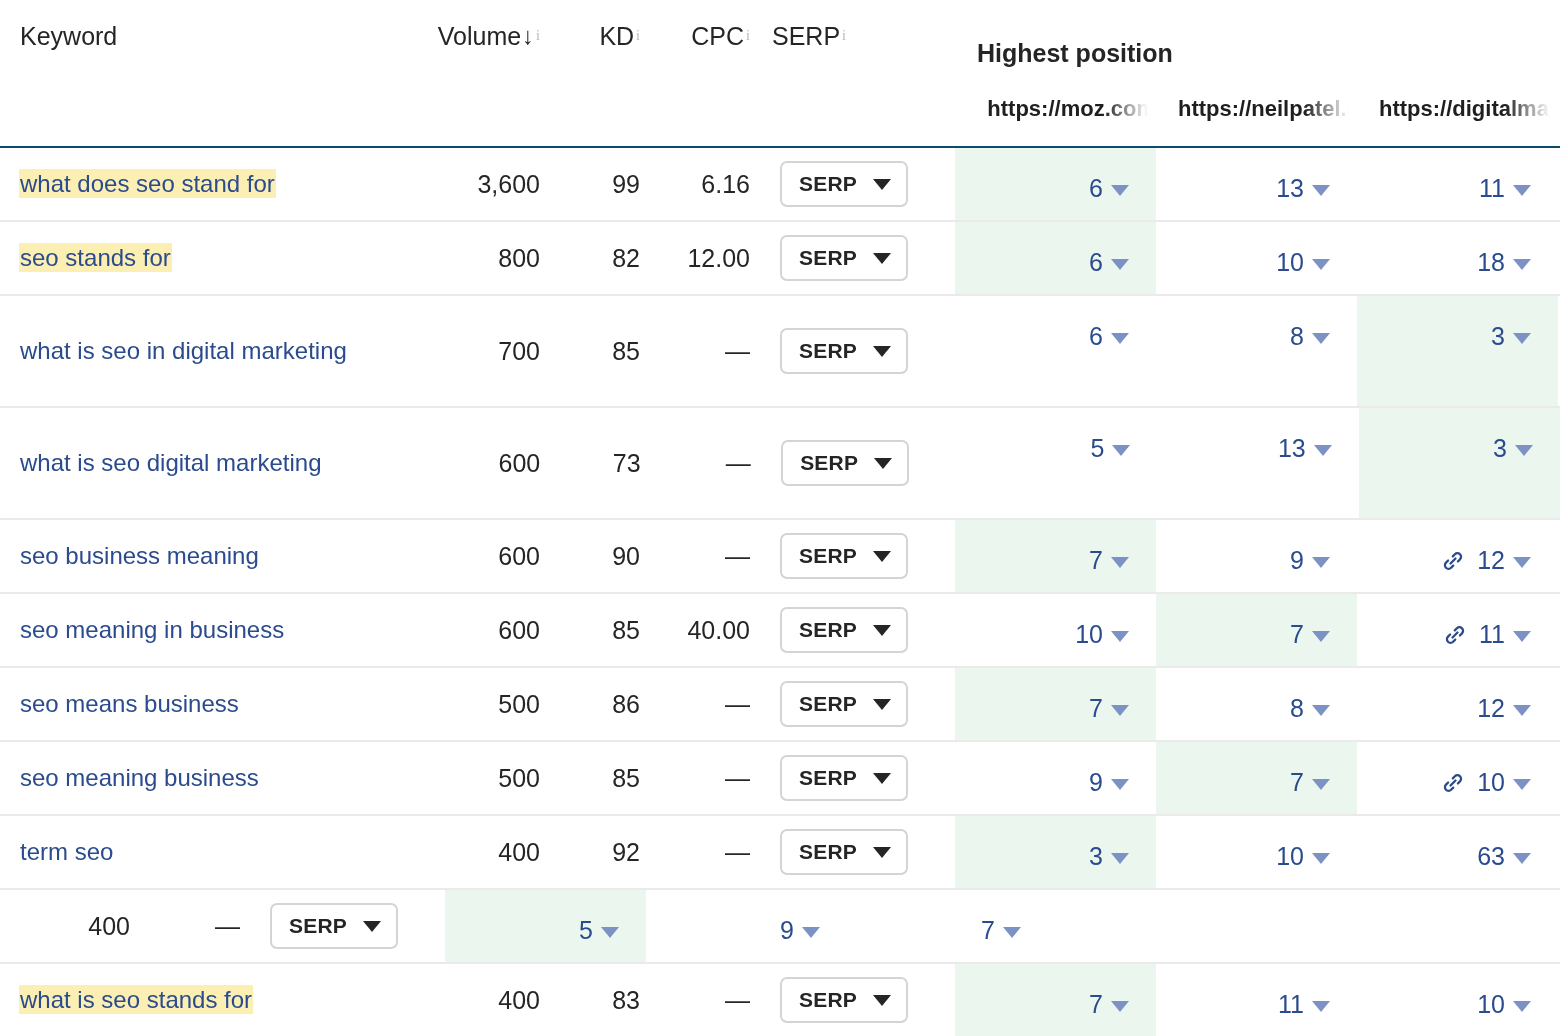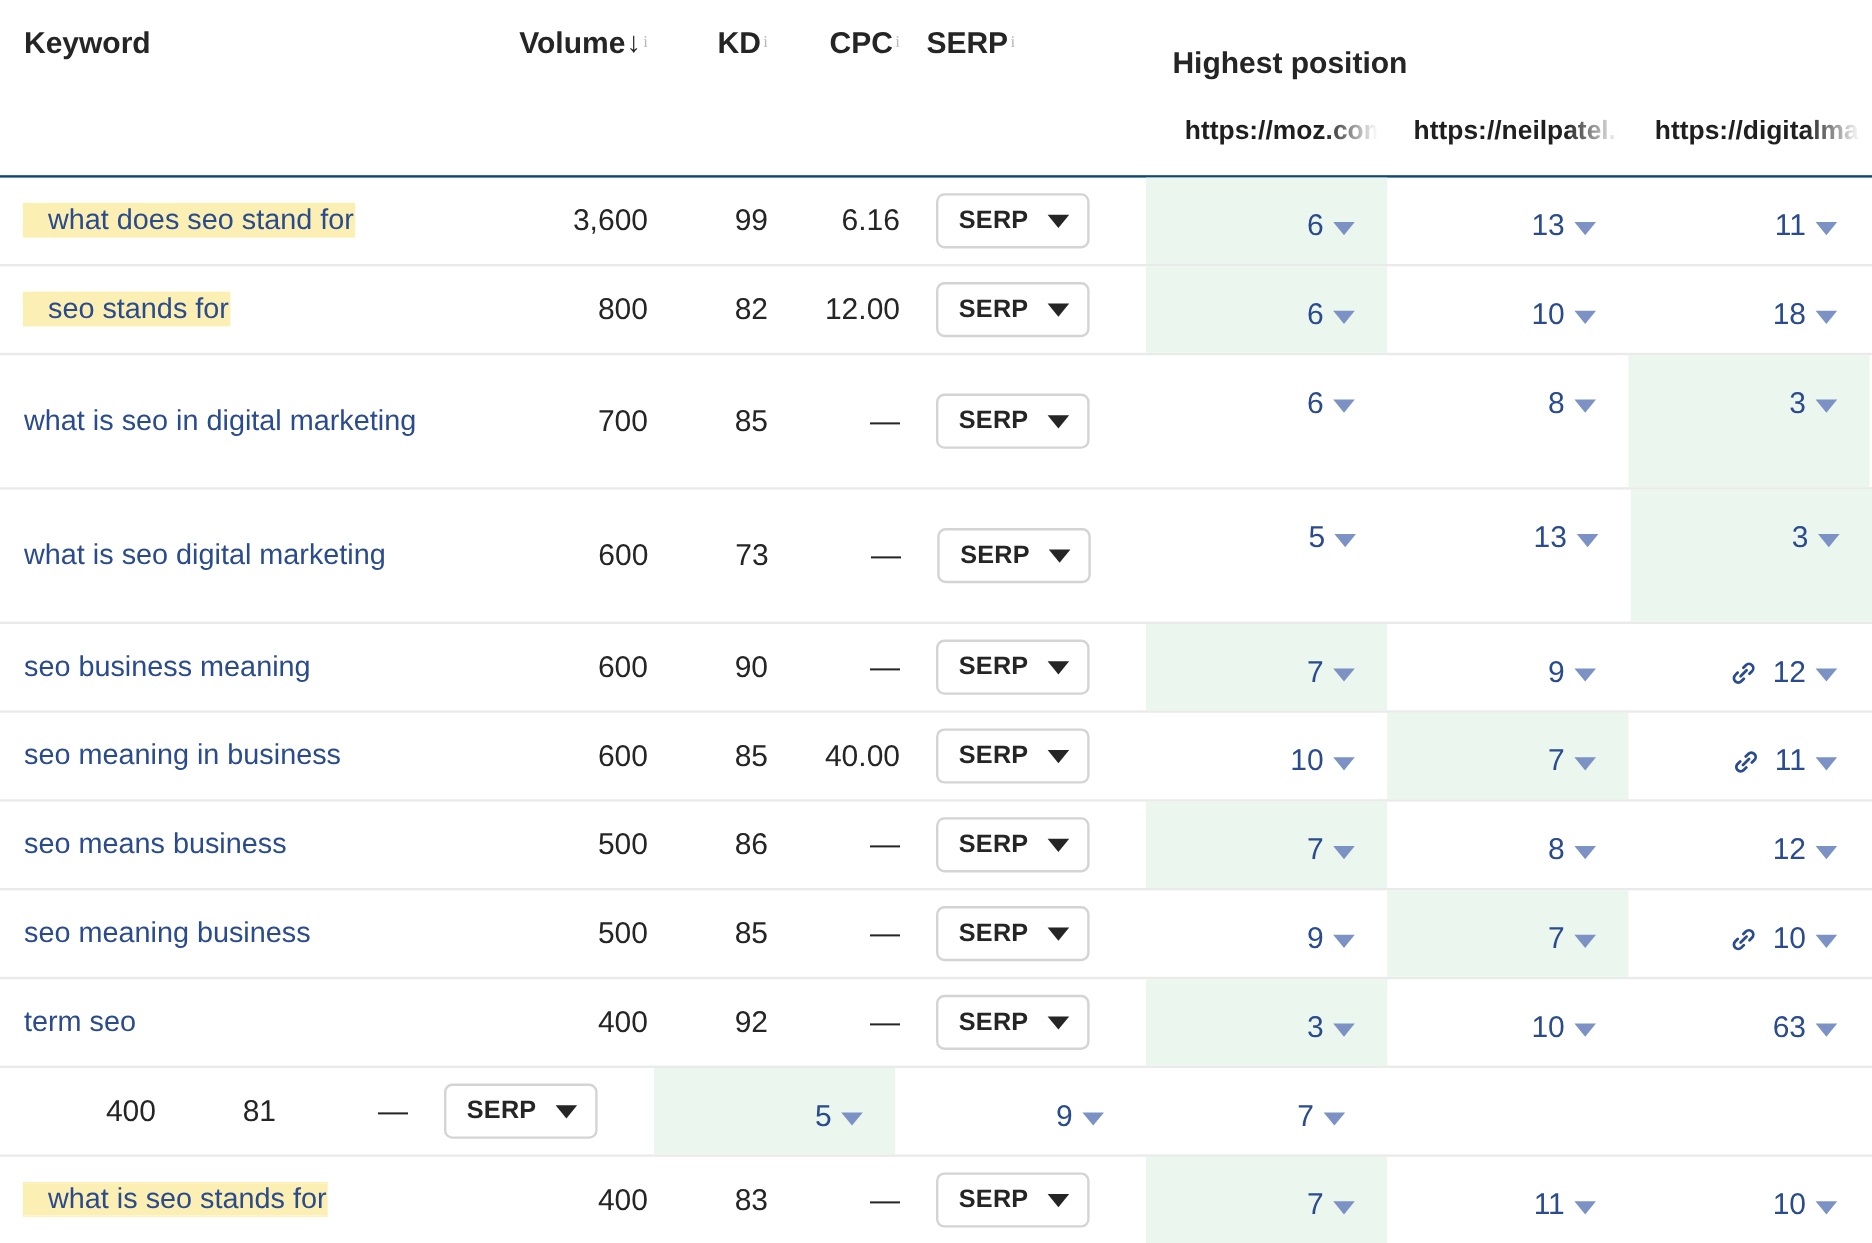--- a/index.html
+++ b/index.html
@@ -44,21 +44,21 @@
     display: flex;
     width: 1560px;
     height: 76px;
     align-items: center;
     border-bottom: 2px solid #0c4a6e;
     text-align: right;
   }
 
   .th {
     font-size: 25px;
-    font-weight: bold;
+    font-weight: normal;
     color: #252525;
     white-space: nowrap;
   }
   .th-sup {
     font-size: 14px;
     color: #b8b8b8;
     vertical-align: super;
     font-weight: normal;
     margin-left: 2px;
     font-family: "Liberation Serif", serif;
@@ -96,21 +96,20 @@
   .kw-link {
     font-size: 24px;
     color: #2a4b8d;
     line-height: 1.52;
     text-decoration: none;
     display: inline;
   }
   .kw-link.hl {
     background: #fcefb4;
     box-shadow: 0 0 0 1px #fcefb4;
-    padding-left: 20px;
   }
 
   .num {
     font-size: 25px;
     color: #252525;
     line-height: 1;
   }
 
   .serp-btn {
     display: inline-flex;
@@ -558,23 +557,20 @@
           <span class="pos-inner">
             <span>63</span>
             <span class="pos-caret"></span>
           </span>
         </div>
       </div>
       <div class="row rowh">
         <div class="c-volume">
           <span class="num">400</span>
         </div>
-        <div class="c-kd">
-          <span class="num">81</span>
-        </div>
         <div class="c-cpc">
           <span class="num">—</span>
         </div>
         <div class="c-serp">
           <button class="serp-btn">
             <span>SERP</span>
             <span class="caret"></span>
           </button>
         </div>
         <div class="pos-cell green">

